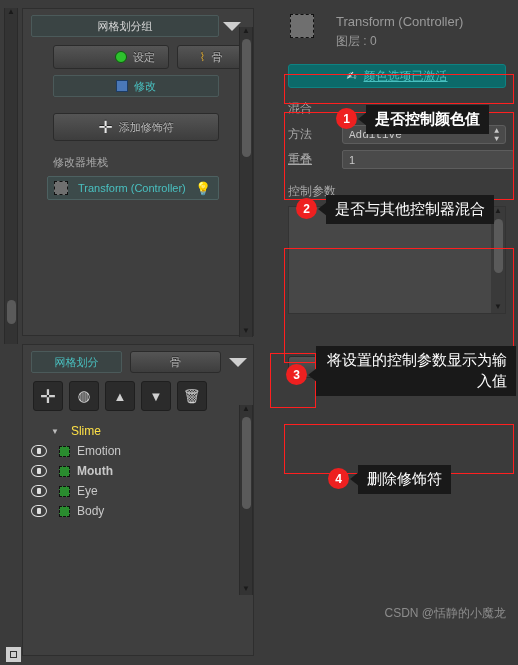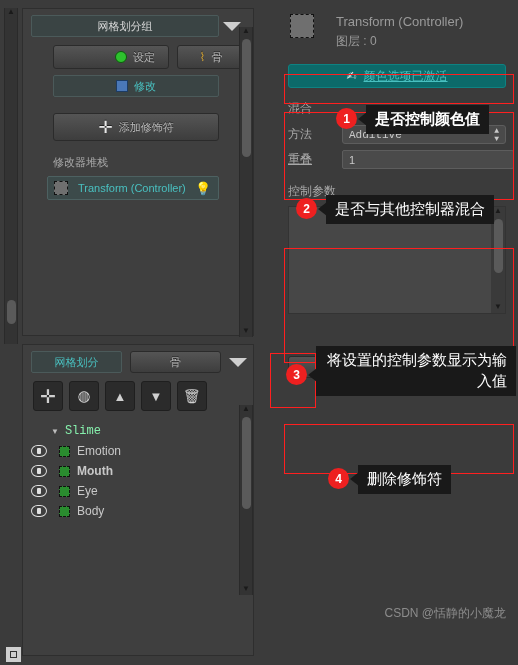--- a/index.html
+++ b/index.html
@@ -196,21 +196,21 @@
           <span>▼</span>
         </div>
       <div class="dark-sq" style="width:30px;height:30px;font-size:14px;">
           <span>🗑</span>
         </div>
     </div>
 
     <div style="padding:10px 0 0 0;">
       <div class="treerow">
         <span style="margin-left:28px;font-size:8px;color:#bdbdbd;">▼</span>
-        <span style="margin-left:6px;color:#86efac;font-family:Liberation Mono, monospace;">Slime</span>
+        <span style="margin-left:12px;color:#fde047;">Slime</span>
       </div>
 
       <div class="treerow">
         <div class="eye"></div>
         <div class="greensq"></div>
         <span style="margin-left:7px;">Emotion</span>
       </div>
       <div class="treerow">
         <div class="eye"></div>
         <div class="greensq"></div>

